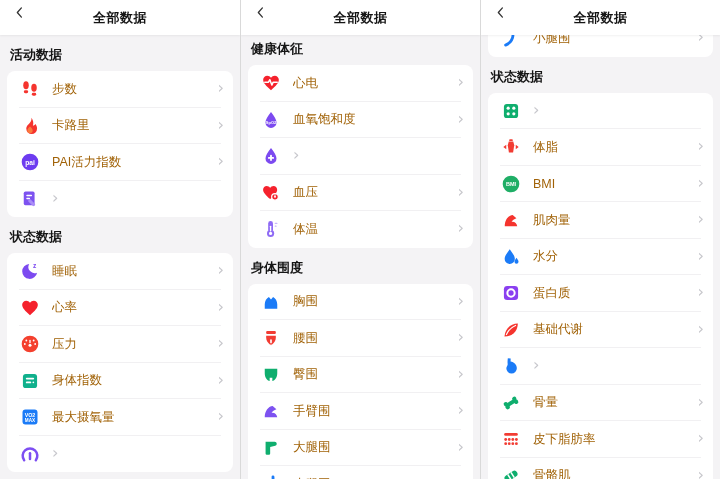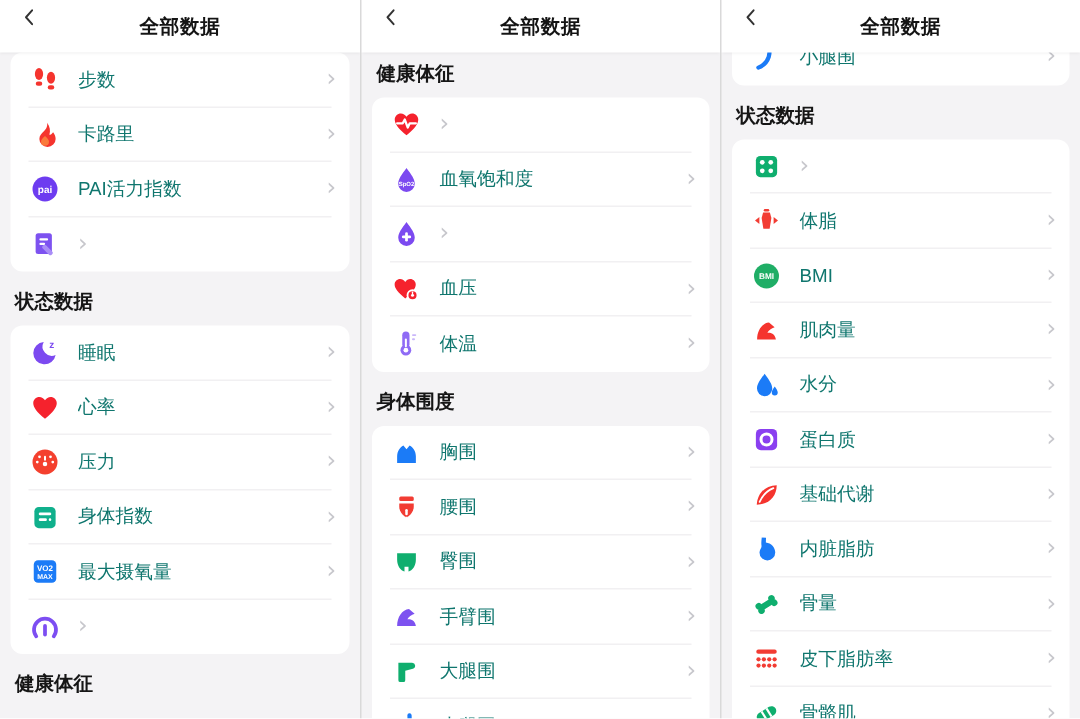--- a/index.html
+++ b/index.html
@@ -19,39 +19,40 @@
   .content { position:relative; z-index:1; }
   .section-title { margin:11px 10px 7px 10px; font-size:13px; font-weight:bold; color:#161616; }
   .section-title.tight { margin-top:5px; }
   .card { background:#fff; border-radius:8px; margin:0 7px; }
   .card.cut-top { margin-top:-15px; border-radius:0 0 8px 8px; }
 
   .row { height:36.5px; display:flex; align-items:center; padding:0 9px 0 13px; position:relative; cursor:pointer; }
   .row:not(:last-child)::after { content:""; position:absolute; left:12px; right:12px; bottom:0; height:1px; background:#f1f0f2; }
   .ic { width:20px; height:20px; margin-right:12px; flex:0 0 20px; display:flex; align-items:center; justify-content:center; }
   .ic svg { width:20px; height:20px; display:block; }
-  .label { flex:1; font-size:12.5px; color:#0f766e; white-space:nowrap; overflow:hidden; }
+  .label { flex:1; font-size:12.5px; color:#a16207; white-space:nowrap; overflow:hidden; }
   .chev { color:#c7c7cc; font-size:16px; line-height:1; font-family:"DejaVu Sans",sans-serif; padding-bottom:2px; }
 </style>
 </head>
 <body>
 
 <div class="panel">
   <div class="appbar">
     <span class="back">
       <span>
         <svg viewBox="0 0 24 24">
             <polyline points="15.5,3.5 8,12 15.5,20.5" fill="none" stroke="#333" stroke-width="2.4" stroke-linecap="round" stroke-linejoin="round"></polyline>
           </svg>
       </span>
     </span>
     <span class="title">全部数据</span>
   </div>
   <div class="content">
 
+    <div class="section-title">活动数据</div>
     <div class="card">
       <div class="row">
         <span class="ic">
             <svg viewBox="0 0 24 24" fill="#f5342e">
               <ellipse cx="7.2" cy="7.6" rx="3.3" ry="4.8"></ellipse>
               <rect x="4.6" y="13.6" width="5.2" height="3.4" rx="1.7"></rect>
               <ellipse cx="16.8" cy="10.6" rx="3.3" ry="4.8"></ellipse>
               <rect x="14.2" y="16.6" width="5.2" height="3.4" rx="1.7"></rect>
             </svg>
           </span>
@@ -180,20 +181,21 @@
 
     <div class="section-title tight">健康体征</div>
     <div class="card">
       <div class="row">
         <span class="ic">
             <svg viewBox="0 0 24 24">
               <path d="M12 20.6C5.7 15.3 2.6 11.5 2.6 8.1 2.6 5.3 4.8 3.2 7.5 3.2c1.8 0 3.5 1 4.5 2.6 1-1.6 2.7-2.6 4.5-2.6 2.7 0 4.9 2.1 4.9 4.9 0 3.4-3.1 7.2-9.4 12.5z" fill="#f5222d"></path>
               <polyline points="4.5,11 9,11 10.6,8 13,14.5 14.6,11 19.5,11" fill="none" stroke="#fff" stroke-width="1.8" stroke-linecap="round" stroke-linejoin="round"></polyline>
             </svg>
           </span>
+        <span class="label">心电</span>
         <span class="chev">›</span>
       </div>
       <div class="row">
         <span class="ic">
             <svg viewBox="0 0 24 24">
               <path d="M12 2.4C8.1 7.7 5.4 11.3 5.4 14.9a6.6 6.6 0 0 0 13.2 0c0-3.6-2.7-7.2-6.6-12.5z" fill="#7c4af0"></path>
               <text x="12" y="16.6" font-size="4.8" font-weight="bold" fill="#fff" text-anchor="middle" font-family="sans-serif">SpO2</text>
             </svg>
           </span>
         <span class="label">血氧饱和度</span>
@@ -399,21 +401,20 @@
           </span>
         <span class="label">基础代谢</span>
         <span class="chev">›</span>
       </div>
       <div class="row">
         <span class="ic">
             <svg viewBox="0 0 24 24">
               <path d="M8.2 2.8c-.3 2.6-.5 4.6-.2 6.6.3 1.9-1.6 3-1.6 5.4a6.3 6.3 0 0 0 12.6 0c0-4.2-3.3-7.6-7.5-8.1l.1-3.7z" fill="#1b7bf7"></path>
             </svg>
           </span>
-        <span class="label">内脏脂肪</span>
         <span class="chev">›</span>
       </div>
       <div class="row">
         <span class="ic">
             <svg viewBox="0 0 24 24" fill="#0fae6e">
               <g transform="rotate(-32 12 12)">
                 <rect x="6" y="9.6" width="12" height="4.8" rx="2.4"></rect>
                 <circle cx="6" cy="9.9" r="2.6"></circle>
                 <circle cx="6" cy="14.1" r="2.6"></circle>
                 <circle cx="18" cy="9.9" r="2.6"></circle>

